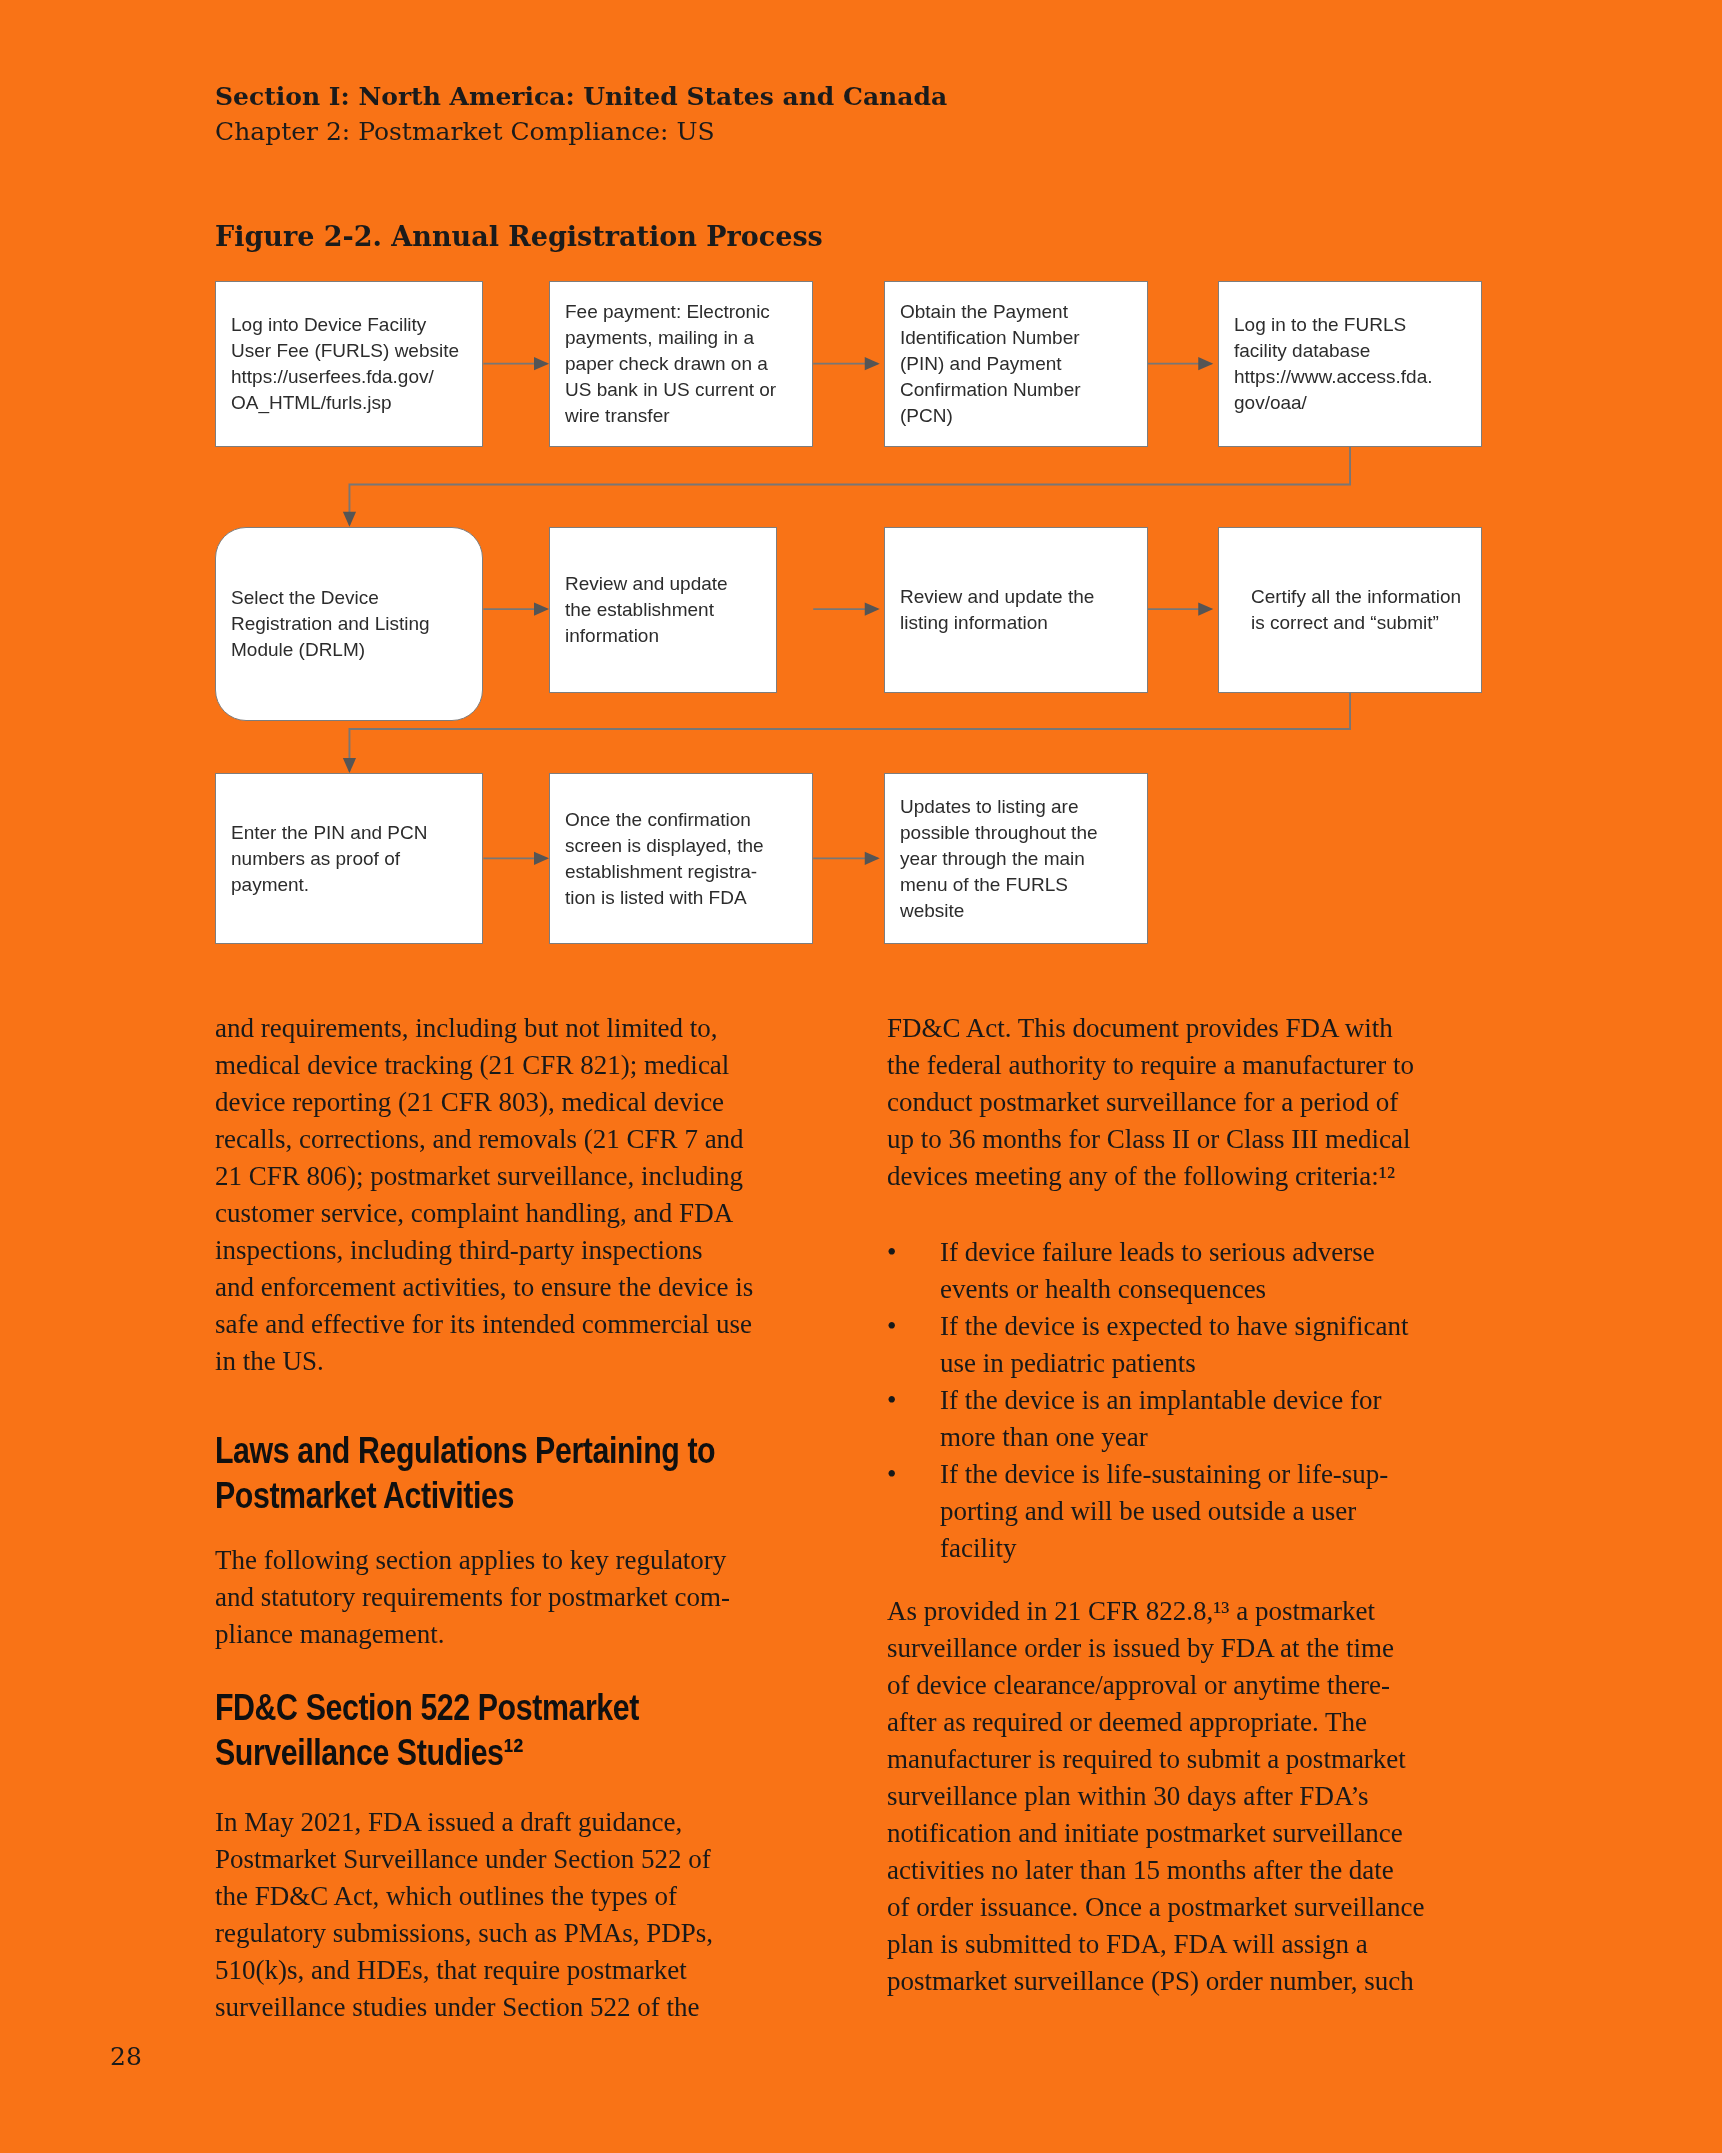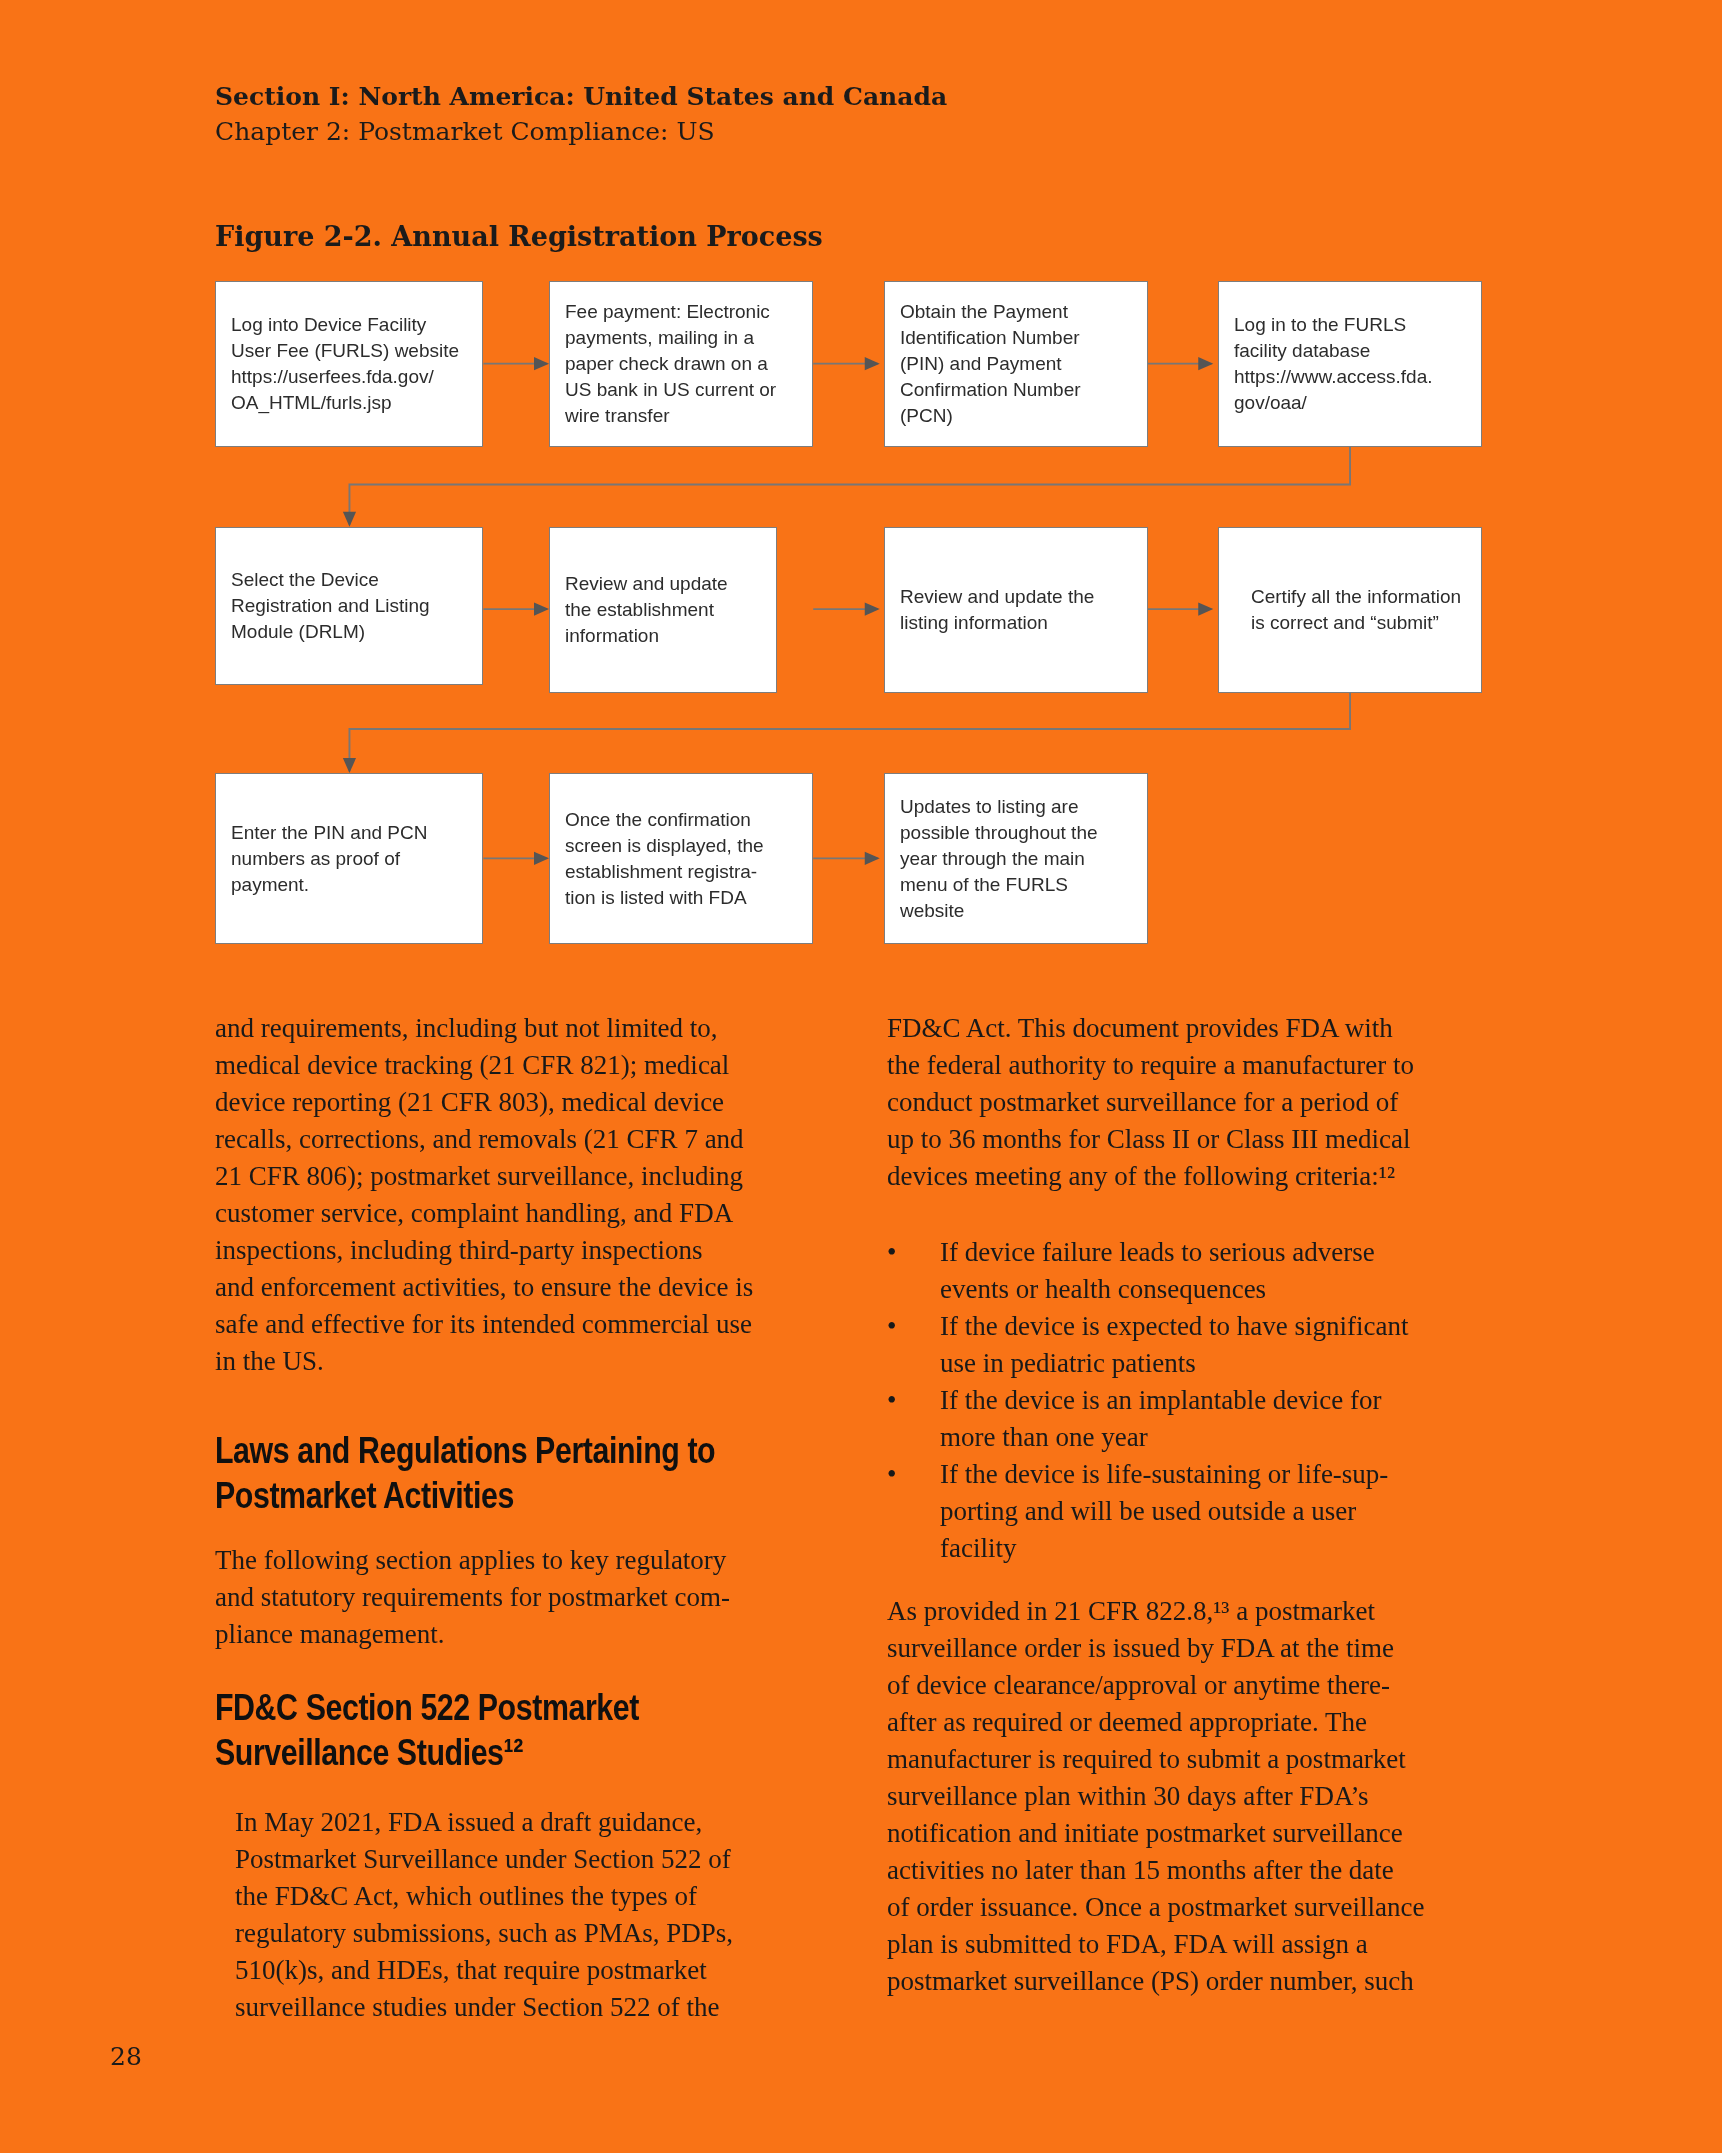--- a/index.html
+++ b/index.html
@@ -16,37 +16,37 @@
   .flow-box {
     position:absolute; border:1.9px solid #7d7d7d; background:#fff;
     display:flex; align-items:center; padding:0 15px;
     font-family:"Liberation Sans",sans-serif; font-size:19px; line-height:26px;
     color:#2c2c2c; white-space:pre-line;
   }
   .b11{left:215px;top:281px;width:268px;height:166px;}
   .b12{left:549px;top:281px;width:264px;height:166px;}
   .b13{left:884px;top:281px;width:264px;height:166px;}
   .b14{left:1218px;top:281px;width:264px;height:166px;}
-  .b21{left:215px;top:527px;width:268px;height:158px;}
+  .b21{left:215px;top:527px;width:268px;height:194px;border-radius:31px;}
   .b22{left:549px;top:527px;width:228px;height:166px;}
   .b23{left:884px;top:527px;width:264px;height:166px;}
   .b24{left:1218px;top:527px;width:264px;height:166px;padding-left:32px;}
   .b31{left:215px;top:773px;width:268px;height:171px;}
   .b32{left:549px;top:773px;width:264px;height:171px;}
   .b33{left:884px;top:773px;width:264px;height:171px;}
 
   .para {
     position:absolute; font-family:"Liberation Serif",serif;
     font-size:27px; line-height:37px; white-space:pre-line; color:#191919;
   }
   .p-l { left:215px; width:609px; }
   .p-r { left:887px; width:623px; }
   #pl1 { top:1010px; }
   #pl2 { top:1542px; }
-  #pl3 { top:1804px;margin-left:20px; }
+  #pl3 { top:1804px; }
   #pr1 { top:1010px; }
   #pr2 { top:1593px; }
 
   .heading {
     position:absolute; left:215px; width:712px;
     font-family:"Liberation Sans",sans-serif; font-weight:700;
     font-size:37px; line-height:45px; letter-spacing:-0.5px; color:#101010;
     white-space:pre-line; transform:scaleX(0.82); transform-origin:0 0;
   }
   #h1 { top:1428px; }

